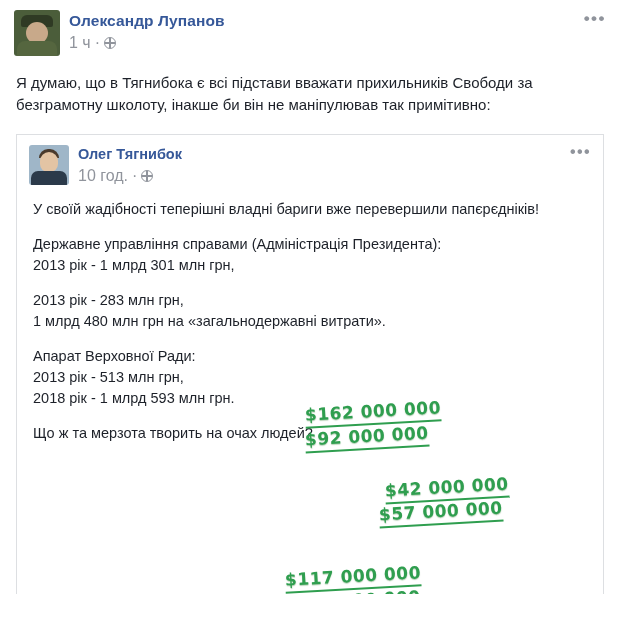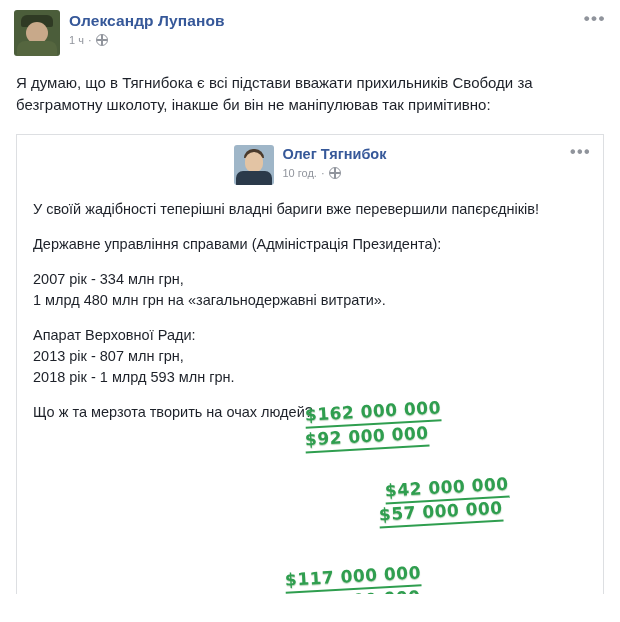--- a/index.html
+++ b/index.html
@@ -72,21 +72,21 @@
     font-size: 15.5px;
     font-weight: bold;
     color: #365899;
     line-height: 18px;
     letter-spacing: 0.1px;
   }
   .meta-row {
     display: flex;
     align-items: center;
     margin-top: 4px;
-    font-size: 11px;
+    font-size: 16px;
     color: #90949c;
   }
   .meta-sep {
     margin: 0 4px;
   }
   .globe {
     display: inline-block;
     width: 12px;
     height: 12px;
     border-radius: 50%;
@@ -143,21 +143,20 @@
     position: relative;
     height: 460px;
     overflow: hidden;
     box-sizing: border-box;
   }
   .inner-header {
     display: flex;
     align-items: flex-start;
     padding: 10px 12px 0 12px;
     position: relative;
-    justify-content: center;
   }
   .avatar-inner {
     width: 40px;
     height: 40px;
     border-radius: 3px;
     background: #9fb6c8;
     overflow: hidden;
     position: relative;
     flex: 0 0 auto;
   }
@@ -294,30 +293,31 @@
       </div>
       <div class="inner-dots">•••</div>
     </div>
 
     <div class="inner-body">
 
       <p class="para">У своїй жадібності теперішні владні бариги вже перевершили папєрєдніків!</p>
 
       <div class="block">
         <div class="line">Державне управління справами (Адміністрація Президента):</div>
+        <div class="line">2013 рік - 1 млрд 301 млн грн,</div>
       </div>
 
       <div class="block">
-        <div class="line">2007 рік - 334 млн грн,</div>
+        <div class="line">2013 рік - 283 млн грн,</div>
         <div class="line">1 млрд 480 млн грн на «загальнодержавні витрати».</div>
       </div>
 
       <div class="block">
         <div class="line">Апарат Верховної Ради:</div>
-        <div class="line">2013 рік - 807 млн грн,</div>
+        <div class="line">2013 рік - 513 млн грн,</div>
         <div class="line">2018 рік - 1 млрд 593 млн грн.</div>
       </div>
 
       <div class="line last-line">Що ж та мерзота творить на очах людей?</div>
 
       <div class="annot u a1">$162 000 000</div>
       <div class="annot u a2">$92 000 000</div>
       <div class="annot u a3">$42 000 000</div>
       <div class="annot u a4">$57 000 000</div>
       <div class="annot u a5">$117 000 000</div>

